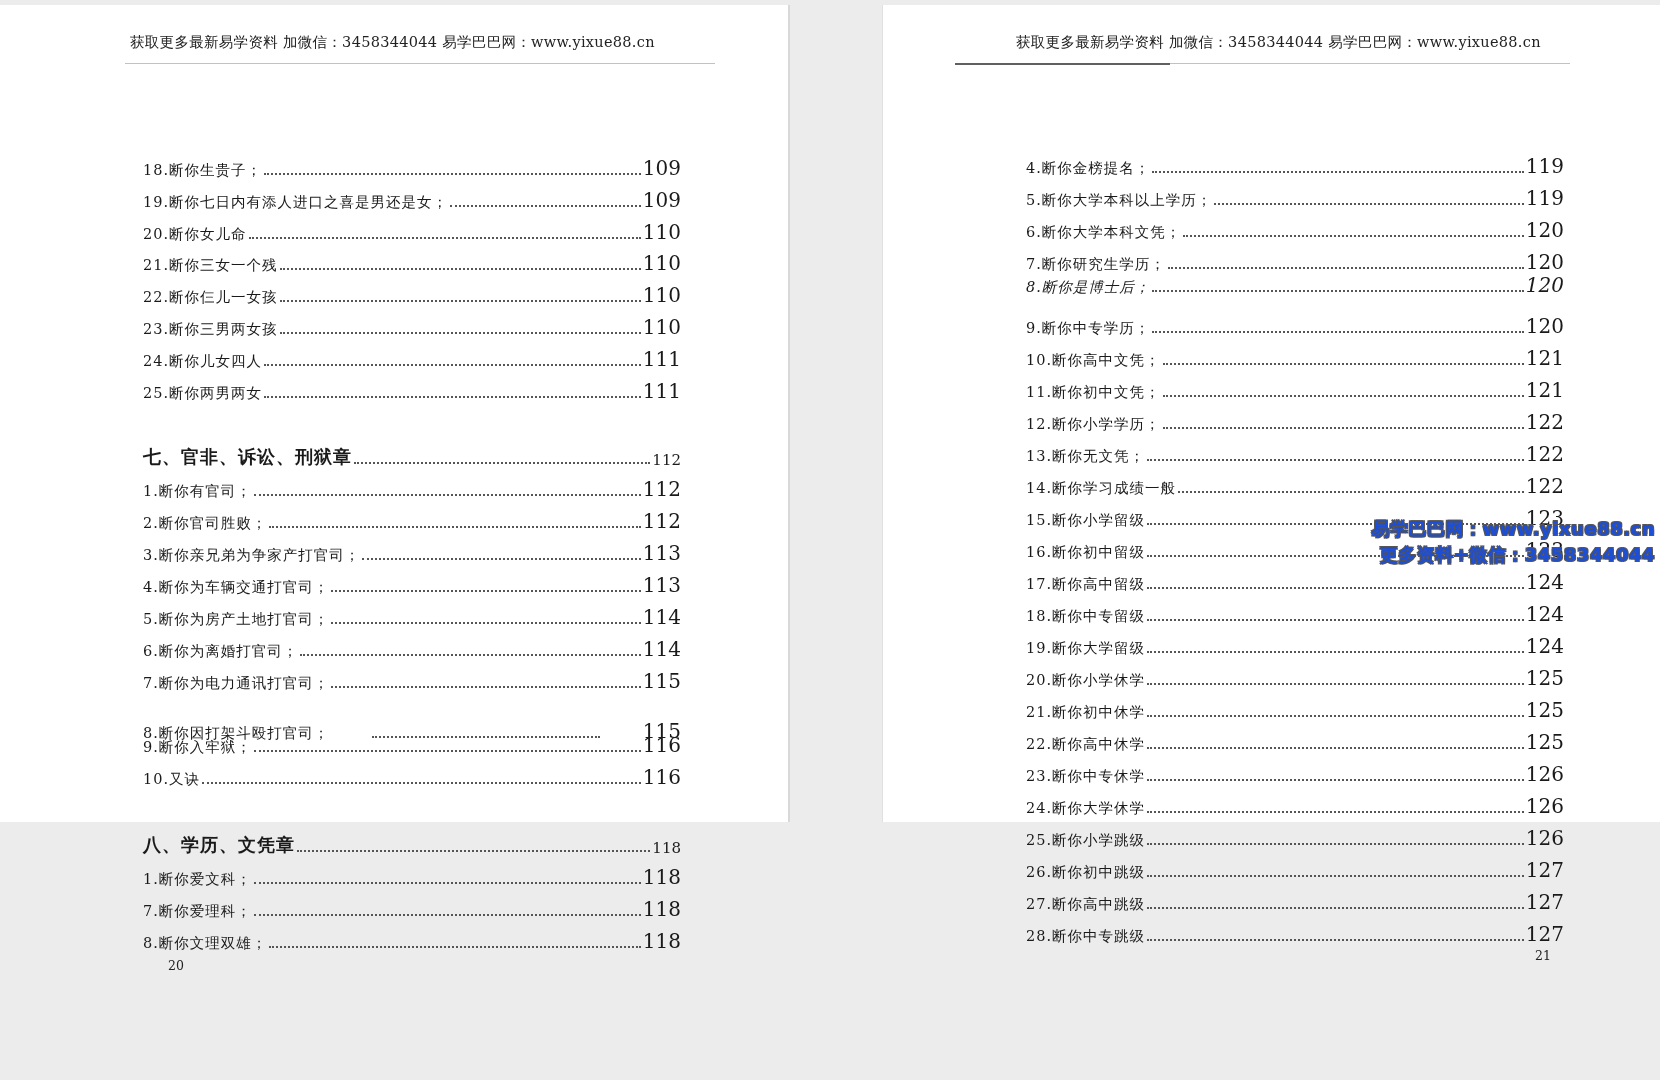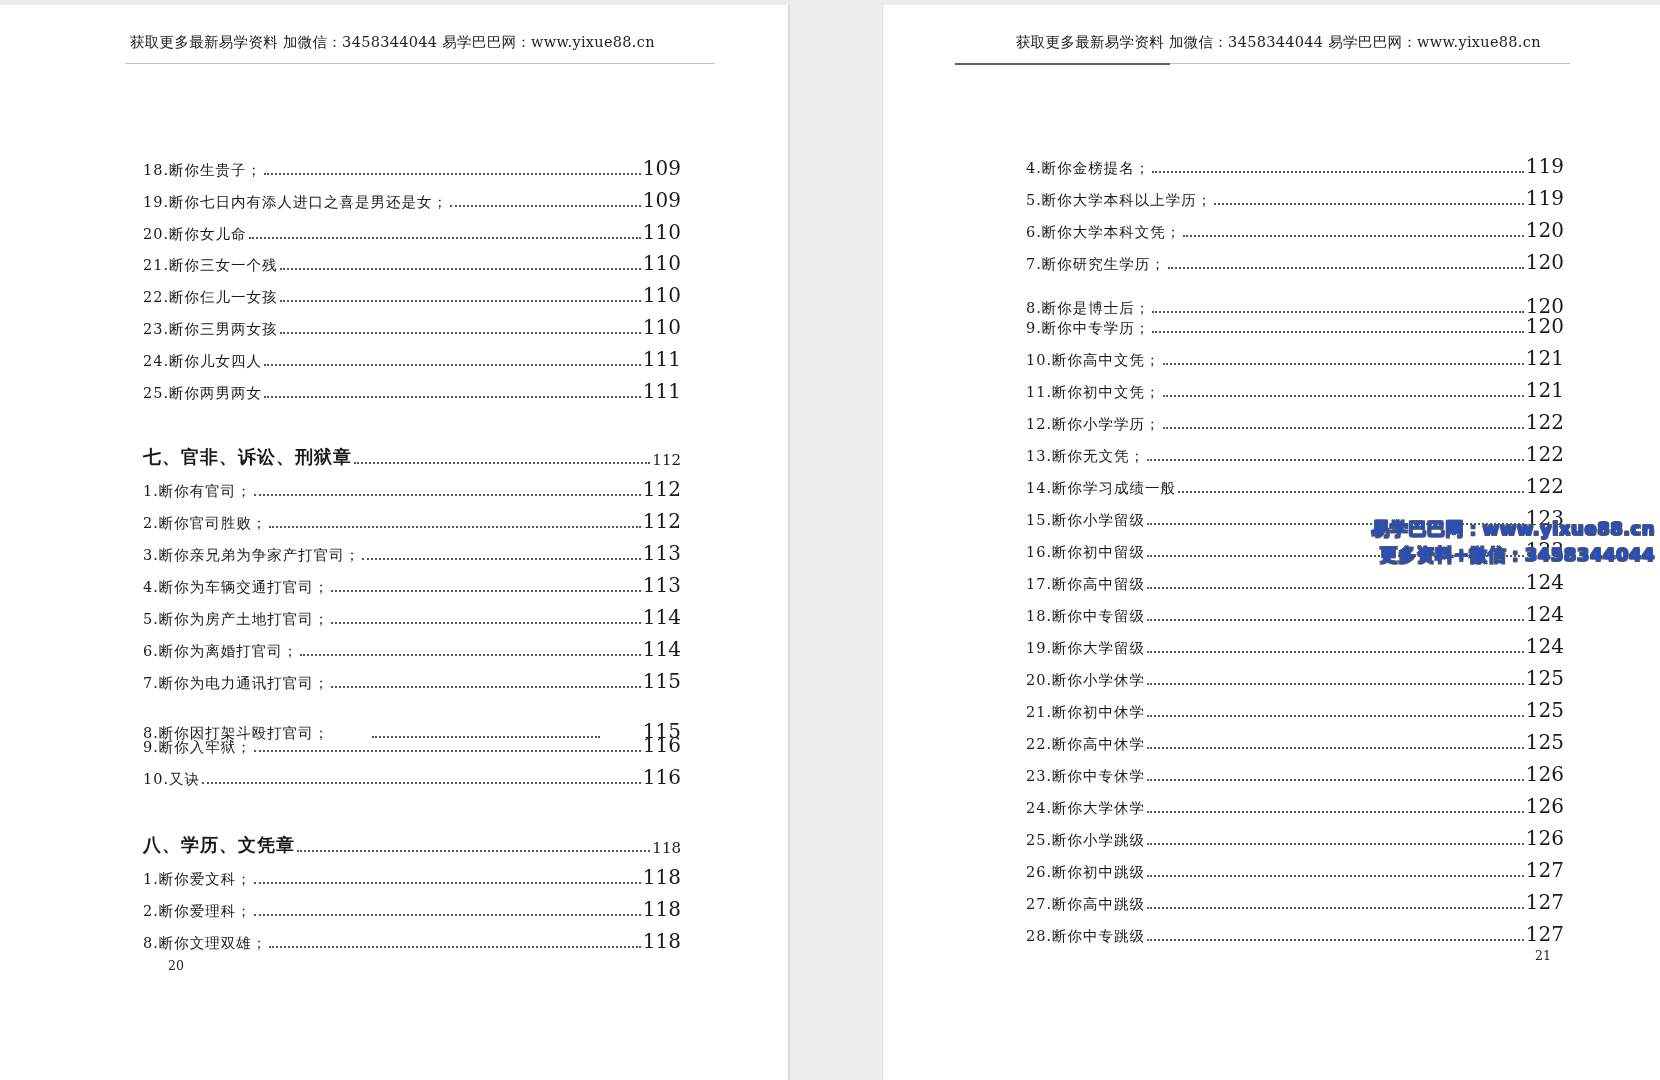--- a/index.html
+++ b/index.html
@@ -3,21 +3,21 @@
 <meta charset="utf-8">
 <style>
   html, body { margin:0; padding:0; }
   body {
     width:1660px; height:1080px; overflow:hidden; position:relative;
     background:#ececec;
     font-family: "DejaVu Serif", "Liberation Serif", serif;
     color:#1a1a1a;
   }
   .page {
-    position:absolute; top:5px; height:1075px; background:#ffffff;
+    position:absolute; top:5px; height:817px; background:#ffffff;
   }
   #page-left { left:0; width:788px; border-right:2px solid #d8d8d8; }
   #page-right { left:882px; width:778px; border-left:1px solid #e0e0e0; }
   .header-text {
     position:absolute; top:28px; font-size:14.5px; letter-spacing:0.3px; white-space:nowrap;
     color:#222;
   }
   .header-rule {
     position:absolute; top:58px; height:2px; background:#444; opacity:0.85;
   }
@@ -163,21 +163,21 @@
         <span class="label">八、学历、文凭章</span>
         <span class="leader"></span>
         <span class="pg">118</span>
       </div>
     <div class="toc-row" style="top:860px;">
         <span class="label">1.断你爱文科；</span>
         <span class="leader"></span>
         <span class="pg">118</span>
       </div>
     <div class="toc-row" style="top:892px;">
-        <span class="label">2.断你爱理科；</span>
+        <span class="label">7.断你爱理科；</span>
         <span class="leader"></span>
         <span class="pg">118</span>
       </div>
     <div class="toc-row" style="top:924px;">
         <span class="label">8.断你文理双雄；</span>
         <span class="leader"></span>
         <span class="pg">118</span>
       </div>
   </div>
 
@@ -203,21 +203,21 @@
     <div class="toc-row" style="top:213px;">
         <span class="label">6.断你大学本科文凭；</span>
         <span class="leader"></span>
         <span class="pg">120</span>
       </div>
     <div class="toc-row" style="top:245px;">
         <span class="label">7.断你研究生学历；</span>
         <span class="leader"></span>
         <span class="pg">120</span>
       </div>
-    <div class="toc-row" style="top:289px;">
+    <div class="toc-row" style="top:268px;font-style:italic;">
         <span class="label">8.断你是博士后；</span>
         <span class="leader"></span>
         <span class="pg">120</span>
       </div>
     <div class="toc-row" style="top:309px;">
         <span class="label">9.断你中专学历；</span>
         <span class="leader"></span>
         <span class="pg">120</span>
       </div>
     <div class="toc-row" style="top:341px;">

